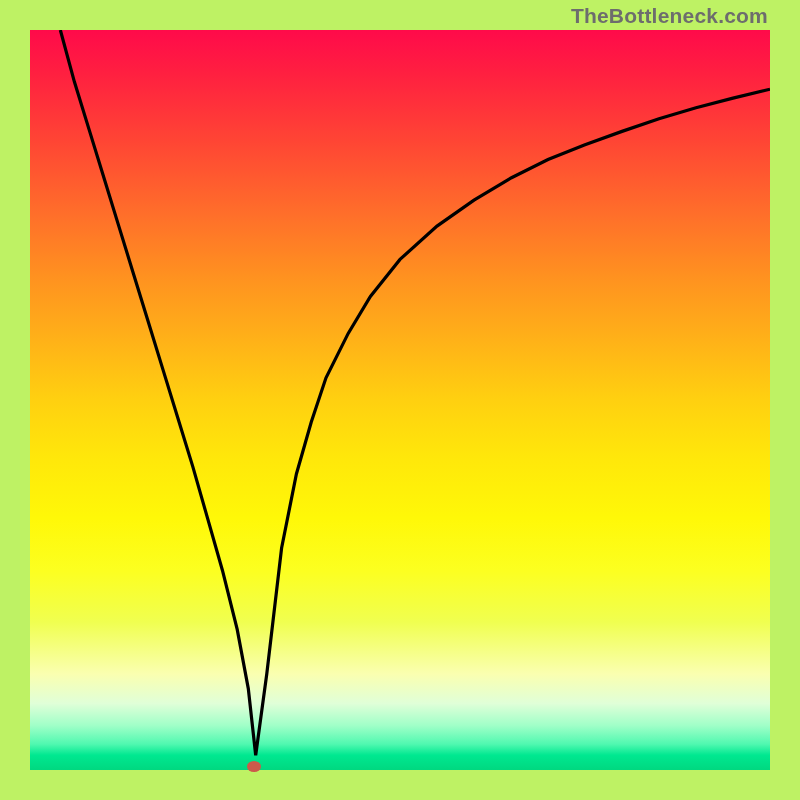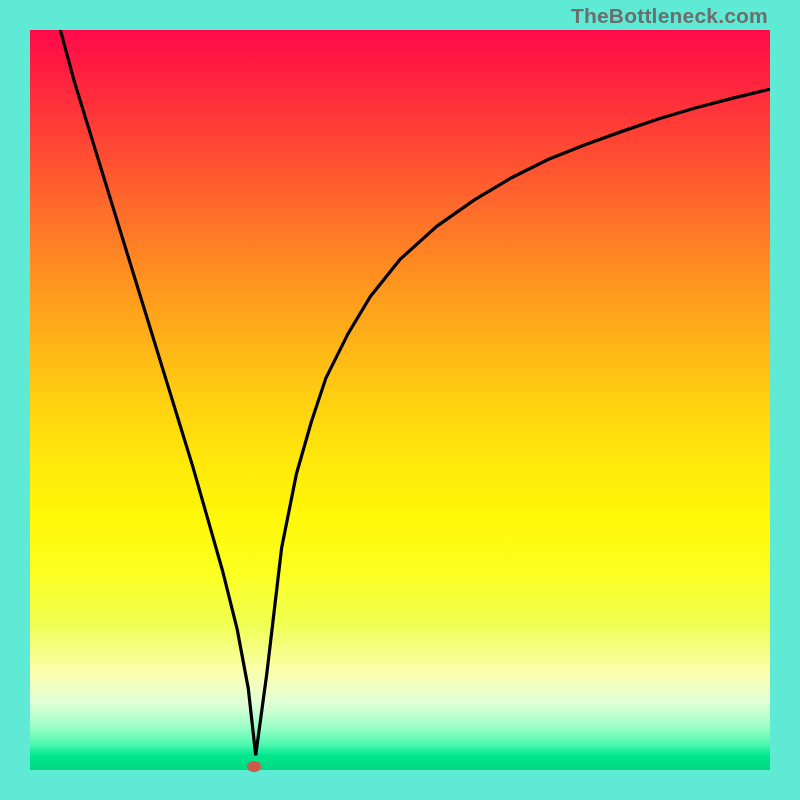--- a/index.html
+++ b/index.html
@@ -9,21 +9,21 @@
     background: #000;
     position: relative;
     overflow: hidden;
   }
   .outer-frame {
     position: absolute;
     top: 0;
     left: 0;
     width: 800px;
     height: 800px;
-    background: #5eead4;
+    background: #bef264;
   }
   .plot-area {
     position: absolute;
     top: 30px;
     left: 30px;
     width: 740px;
     height: 740px;
     background: linear-gradient(to bottom,
       #ff0a4a 0%,
       #ff2040 6%,

